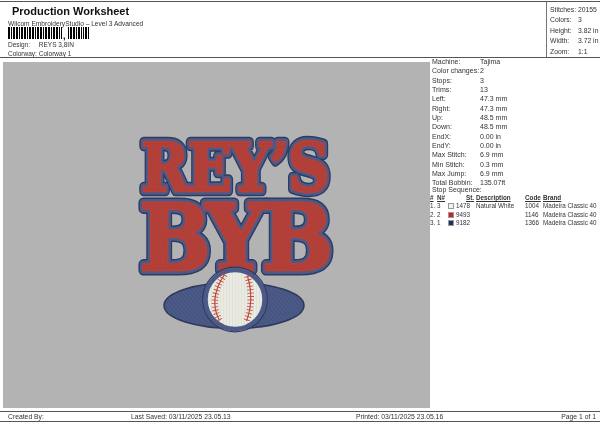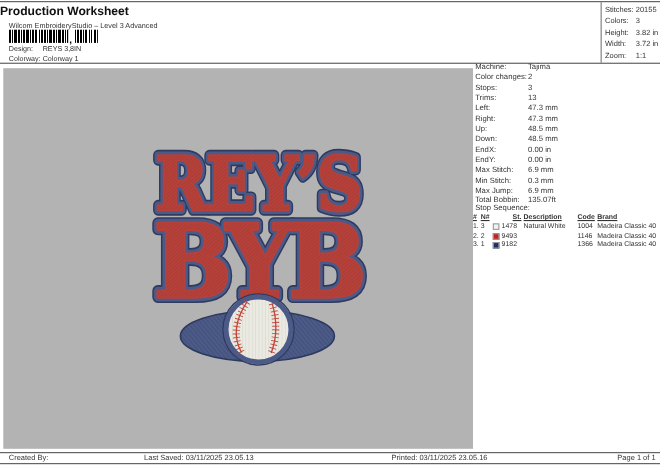--- a/index.html
+++ b/index.html
@@ -1,20 +1,20 @@
 <!DOCTYPE html>
 <html><head>
 <meta charset="utf-8">
 <style>
   * { margin:0; padding:0; box-sizing:border-box; }
   html,body { width:600px; height:424px; }
   body { position:relative; background:#fff; font-family:"Liberation Sans",sans-serif; color:#333; overflow:hidden; }
   .abs { position:absolute; }
   .hline { position:absolute; left:0; right:0; height:1px; background:#555; }
-  #title { left:0; top:5px; font-size:11px; font-weight:bold; color:#111;text-align:right; }
+  #title { left:12px; top:5px; font-size:11px; font-weight:bold; color:#111;text-align:right; }
   #subtitle { left:8px; top:19.5px; font-size:6.6px; color:#333; }
   #barcode { left:8px; top:27px; height:12px; display:flex; align-items:flex-end; }
   .bars1 { width:54px; height:12px; background:repeating-linear-gradient(90deg,#000 0 2px,#fff 2px 3px,#000 3px 4px,#fff 4px 5px,#000 5px 7px,#fff 7px 8px); }
   .bars2 { width:21px; height:12px; margin-left:2px; background:repeating-linear-gradient(90deg,#000 0 1px,#fff 1px 2px,#000 2px 4px,#fff 4px 5px,#000 5px 6.5px,#fff 6.5px 7.5px); }
   .bc-comma { font-size:9px; font-weight:bold; color:#000; line-height:5px; margin-left:1px; }
   .inforow { left:8px; font-size:6.5px; color:#333; }
   .inforow .lbl { display:inline-block; width:29px; }
   #stats-box { left:546px; top:2px; width:54px; height:55px; border-left:1px solid #777; padding:2.5px 0 0 3px; }
   .stats-row { font-size:6.8px; line-height:10.6px; white-space:nowrap; }
   .stats-row .lbl { display:inline-block; width:28px; }

